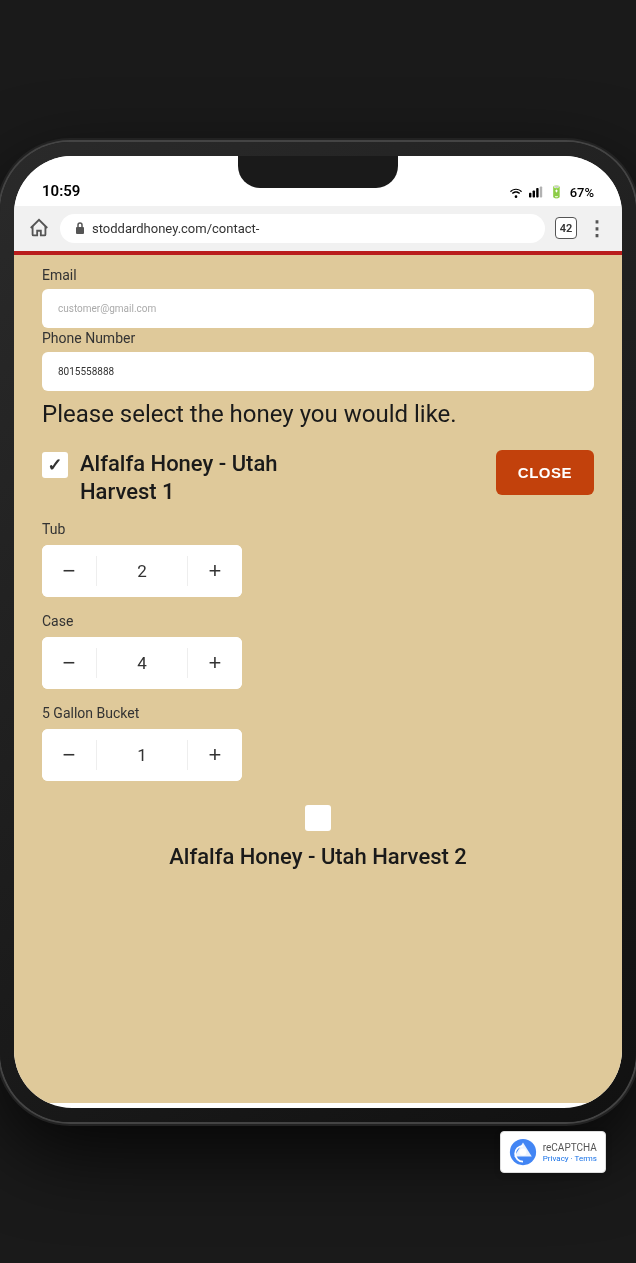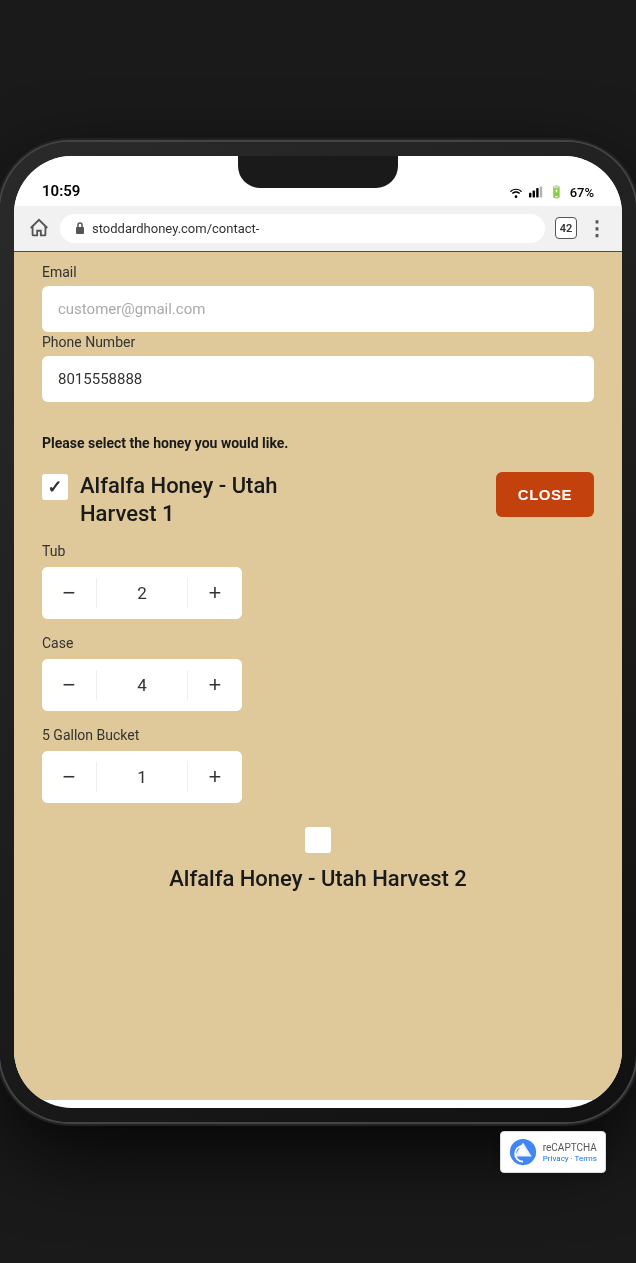--- a/index.html
+++ b/index.html
@@ -77,21 +77,21 @@
       height: 12px;
     }
 
     
     .browser-bar {
       background: #f1f1f1;
       padding: 8px 14px;
       display: flex;
       align-items: center;
       gap: 10px;
-      border-bottom: 1px solid #b91c1c;
+      border-bottom: 4px solid #b91c1c;
     }
 
     .browser-home-icon {
       width: 22px;
       height: 22px;
       color: #555;
     }
 
     .browser-url-bar {
       flex: 1;
@@ -149,36 +149,36 @@
       font-size: 14px;
       color: #333;
       margin-bottom: 6px;
       font-weight: 400;
     }
 
     .field-input {
       background: #fff;
       border-radius: 6px;
       padding: 14px 16px;
-      font-size: 15px;
+      font-size: 10px;
       color: #aaa;
       width: 100%;
       border: none;
     }
 
     .field-input.has-value {
       color: #333;
     }
 
     
     .section-heading {
-      font-size: 14px;
-      font-weight: 700;
+      font-size: 24px;
+      font-weight: 400;
       color: #1a1a1a;
-      margin: 32px 0 20px 0;
+      margin: 8px 0 20px 0;
       line-height: 1.3;
     }
 
     
     .honey-item {
       margin-bottom: 12px;
     }
 
     .honey-item-header {
       display: flex;

